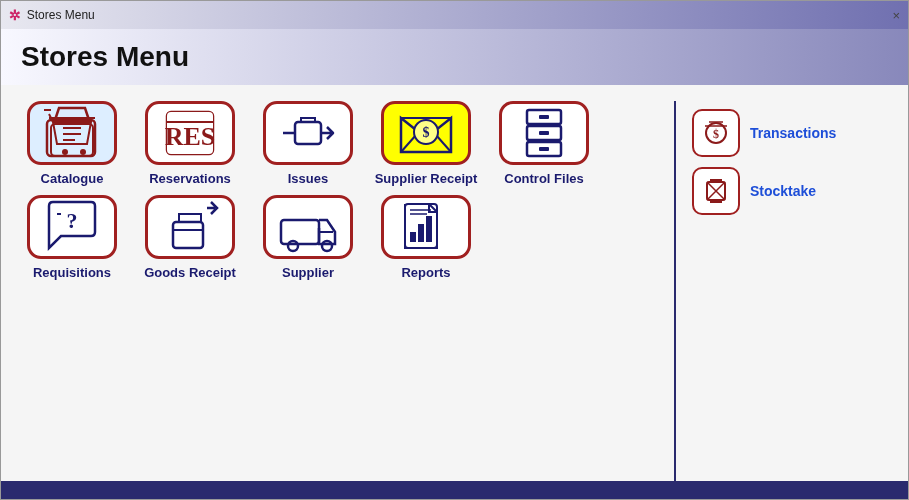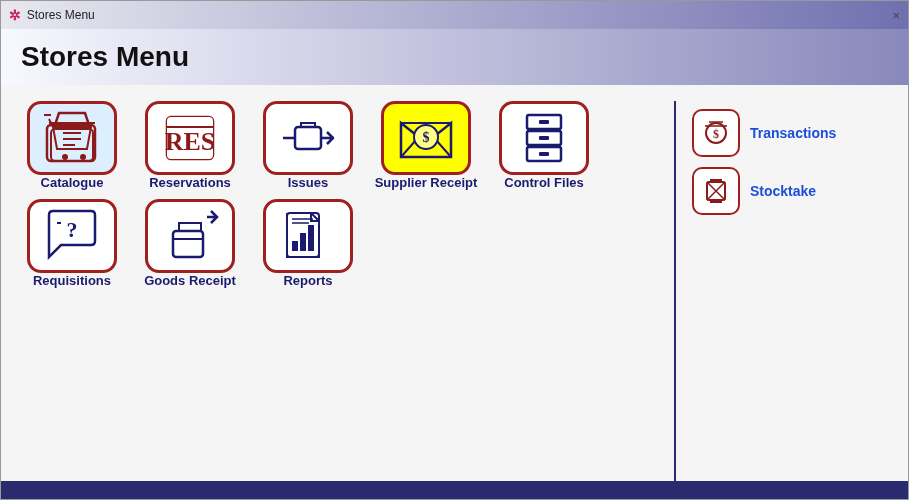--- a/index.html
+++ b/index.html
@@ -88,40 +88,41 @@
     .icon-item {
       display: flex;
       flex-direction: column;
       align-items: center;
       width: 110px;
       cursor: pointer;
     }
 
     .icon-box {
       width: 90px;
-      height: 74px;
+      height: 64px;
       border: 3px solid #a02020;
       border-radius: 14px;
       display: flex;
       align-items: center;
       justify-content: center;
       background: white;
       overflow: hidden;
     }
 
     .icon-box.highlighted {
       background: #ffff00;
     }
 
     .icon-box.selected {
       background: #ddeeff;
       border-color: #a02020;
     }
 
     .icon-label {
+      margin-top: 6px;
       font-size: 13px;
       font-weight: bold;
       color: #1a1a6e;
       text-align: center;
       line-height: 1.2;
     }
 
     .divider {
       width: 2px;
       background: #2a2a6e;
@@ -306,20 +307,33 @@
               <rect x="16" y="28" width="30" height="26" rx="3" fill="none" stroke="#1a1a6e" stroke-width="2.5"></rect>
               <path d="M16 36 L46 36" stroke="#1a1a6e" stroke-width="2"></path>
               <path d="M22 28 L22 20 L44 20 L44 28" fill="none" stroke="#1a1a6e" stroke-width="2"></path>
 
               <path d="M50 14 L58 14 M54 8 L60 14 L54 20" fill="none" stroke="#1a1a6e" stroke-width="2.5"></path>
             </svg>
           </div>
           <span class="icon-label">Goods Receipt</span>
         </div>
 
+        <div class="icon-item">
+          <div class="icon-box">
+            <svg width="66" height="66" viewBox="0 0 66 66">
+
+              <rect x="6" y="26" width="38" height="24" rx="3" fill="none" stroke="#1a1a6e" stroke-width="2.5"></rect>
+              <path d="M44 34 L44 50 L60 50 L60 38 L52 26 L44 26" fill="none" stroke="#1a1a6e" stroke-width="2.5"></path>
+              <path d="M44 38 L58 38" stroke="#1a1a6e" stroke-width="2"></path>
+              <circle cx="18" cy="52" r="5" fill="none" stroke="#1a1a6e" stroke-width="2.5"></circle>
+              <circle cx="52" cy="52" r="5" fill="none" stroke="#1a1a6e" stroke-width="2.5"></circle>
+            </svg>
+          </div>
+          <span class="icon-label">Supplier</span>
+        </div>
 
         <div class="icon-item">
           <div class="icon-box">
             <svg width="66" height="66" viewBox="0 0 66 66">
 
               <rect x="12" y="10" width="32" height="44" rx="3" fill="white" stroke="#1a1a6e" stroke-width="2"></rect>
 
               <rect x="17" y="38" width="6" height="10" fill="#1a1a6e"></rect>
               <rect x="25" y="30" width="6" height="18" fill="#1a1a6e"></rect>
               <rect x="33" y="22" width="6" height="26" fill="#1a1a6e"></rect>

